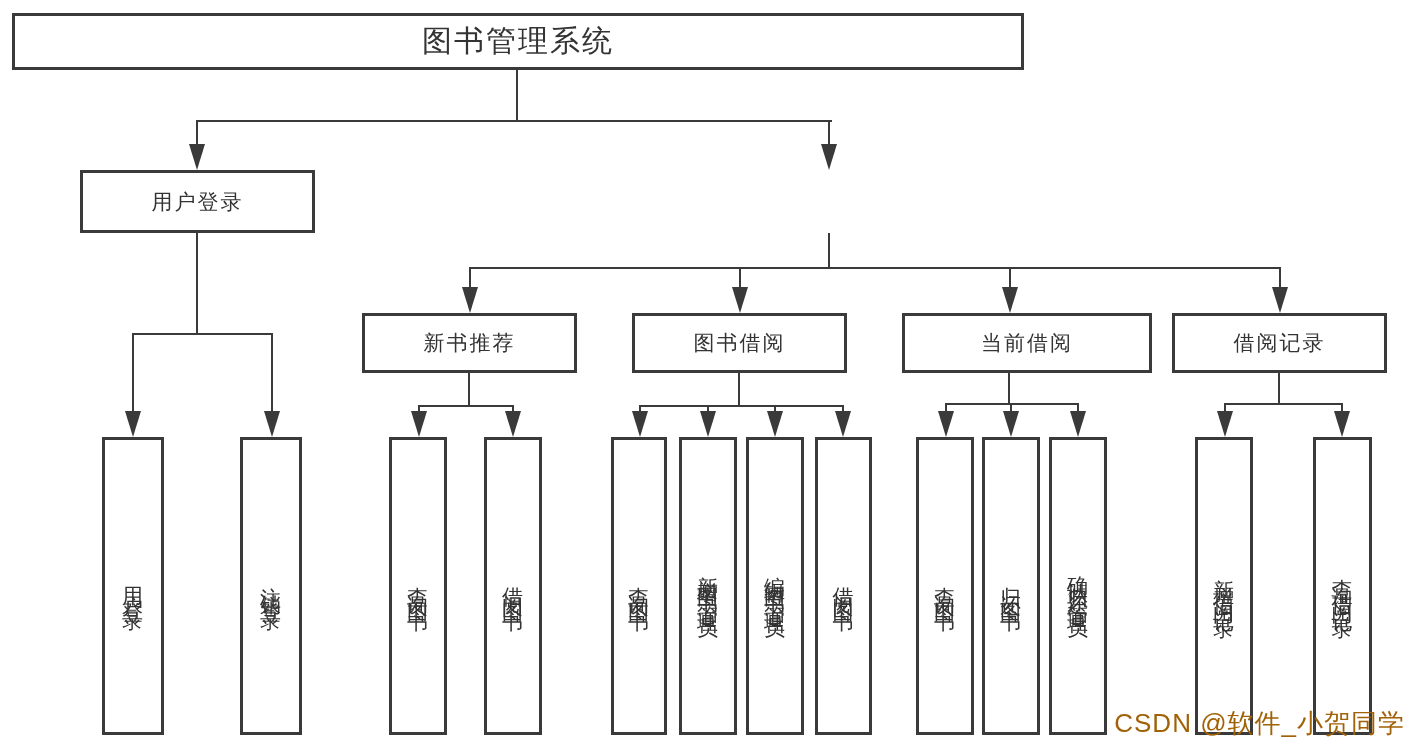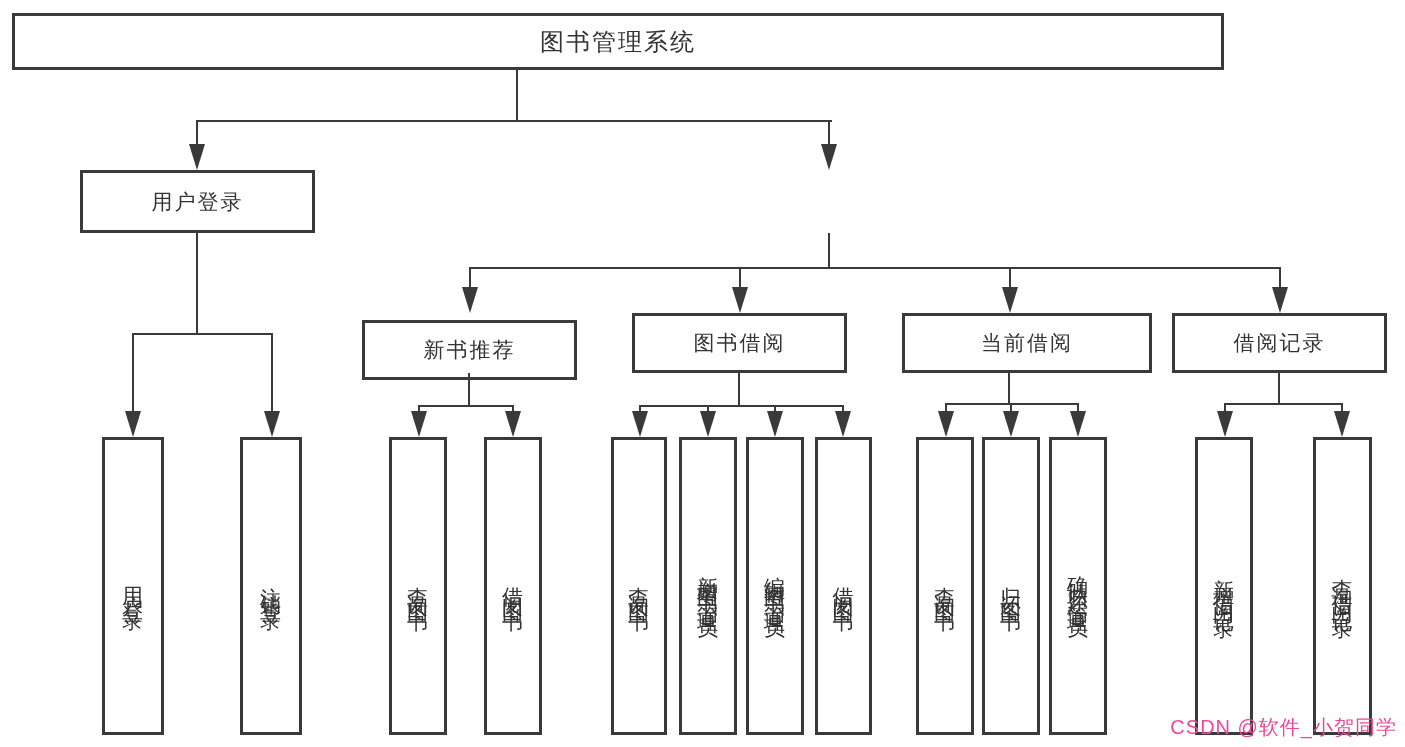--- a/index.html
+++ b/index.html
@@ -40,35 +40,35 @@
   .arrow {
     position: absolute;
     width: 0;
     height: 0;
     border-left: 8px solid transparent;
     border-right: 8px solid transparent;
     border-top: 26px solid #3a3a3a;
   }
   .watermark {
     position: absolute;
-    right: 8px;
+    right: 0;
     bottom: 6px;
-    color: #ec4899;
-    font-size: 20px;
+    color: #a16207;
+    font-size: 26px;
     letter-spacing: 1px;
     z-index: 10;
     white-space: nowrap;
   }
 </style>
 </head>
 <body>
 
 <div class="stage">
 
-  <div class="box hbox" style="left:12px; top:13px; width:1212px; height:57px; font-size:24px;">
+  <div class="box hbox" style="left:12px; top:13px; width:1012px; height:57px; font-size:30px;">
     <span>图书管理系统</span>
   </div>
 
   <div class="line" style="left:516px; top:70px; width:2px; height:52px;"></div>
   <div class="line" style="left:196px; top:120px; width:636px; height:2px;"></div>
   <div class="line" style="left:196px; top:120px; width:2px; height:28px;"></div>
   <div class="arrow" style="left:189px; top:144px;"></div>
   <div class="line" style="left:828px; top:120px; width:2px; height:28px;"></div>
   <div class="arrow" style="left:821px; top:144px;"></div>
 
@@ -87,21 +87,21 @@
   <div class="line" style="left:469px; top:267px; width:812px; height:2px;"></div>
   <div class="line" style="left:469px; top:267px; width:2px; height:24px;"></div>
   <div class="arrow" style="left:462px; top:287px;"></div>
   <div class="line" style="left:739px; top:267px; width:2px; height:24px;"></div>
   <div class="arrow" style="left:732px; top:287px;"></div>
   <div class="line" style="left:1009px; top:267px; width:2px; height:24px;"></div>
   <div class="arrow" style="left:1002px; top:287px;"></div>
   <div class="line" style="left:1279px; top:267px; width:2px; height:24px;"></div>
   <div class="arrow" style="left:1272px; top:287px;"></div>
 
-  <div class="box hbox" style="left:362px; top:320px; width:215px; height:60px;">
+  <div class="box hbox" style="left:362px; top:313px; width:215px; height:60px;">
     <span>新书推荐</span>
   </div>
   <div class="box hbox" style="left:632px; top:313px; width:215px; height:60px;">
     <span>图书借阅</span>
   </div>
   <div class="box hbox" style="left:902px; top:313px; width:250px; height:60px;">
     <span>当前借阅</span>
   </div>
   <div class="box hbox" style="left:1172px; top:313px; width:215px; height:60px;">
     <span>借阅记录</span>

